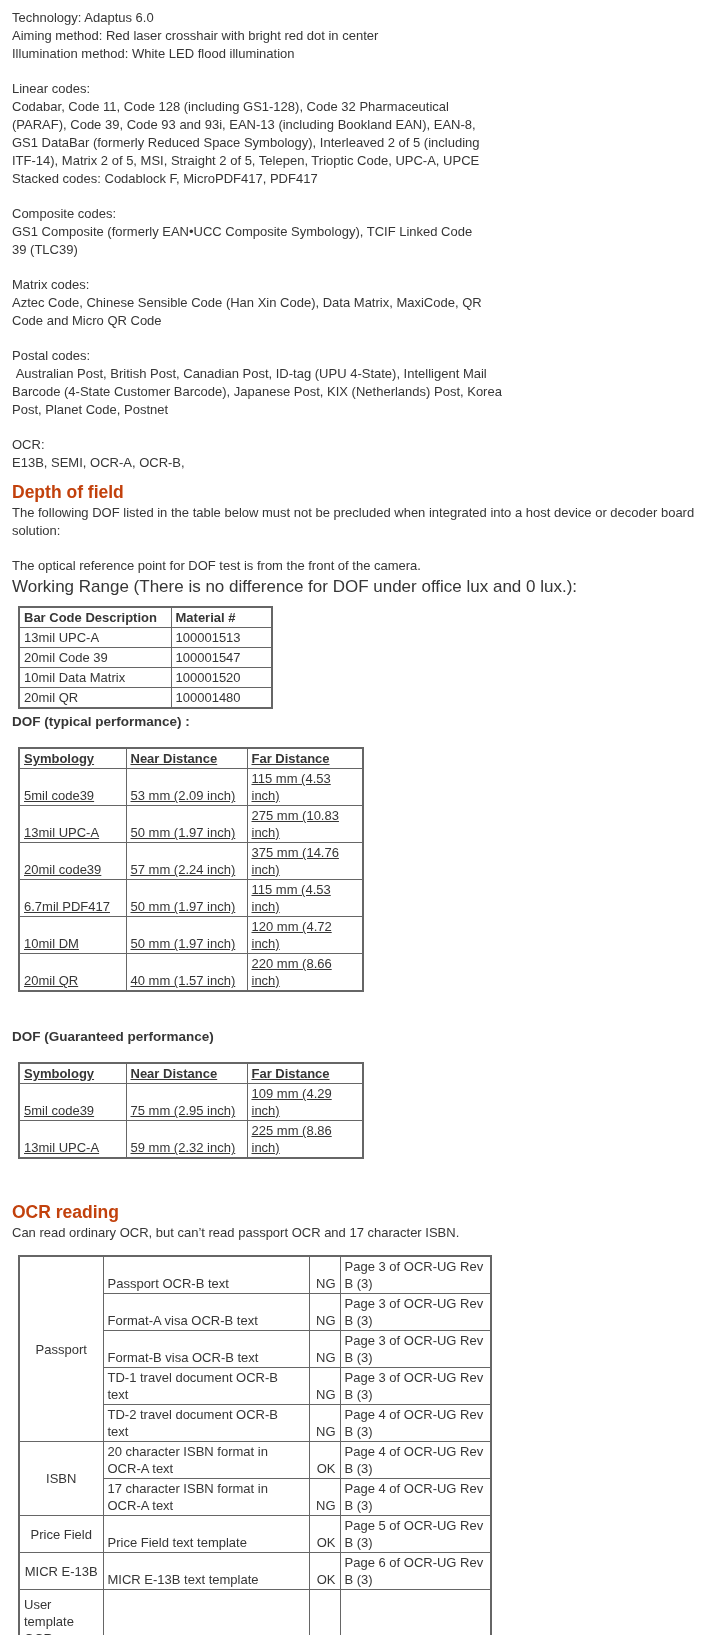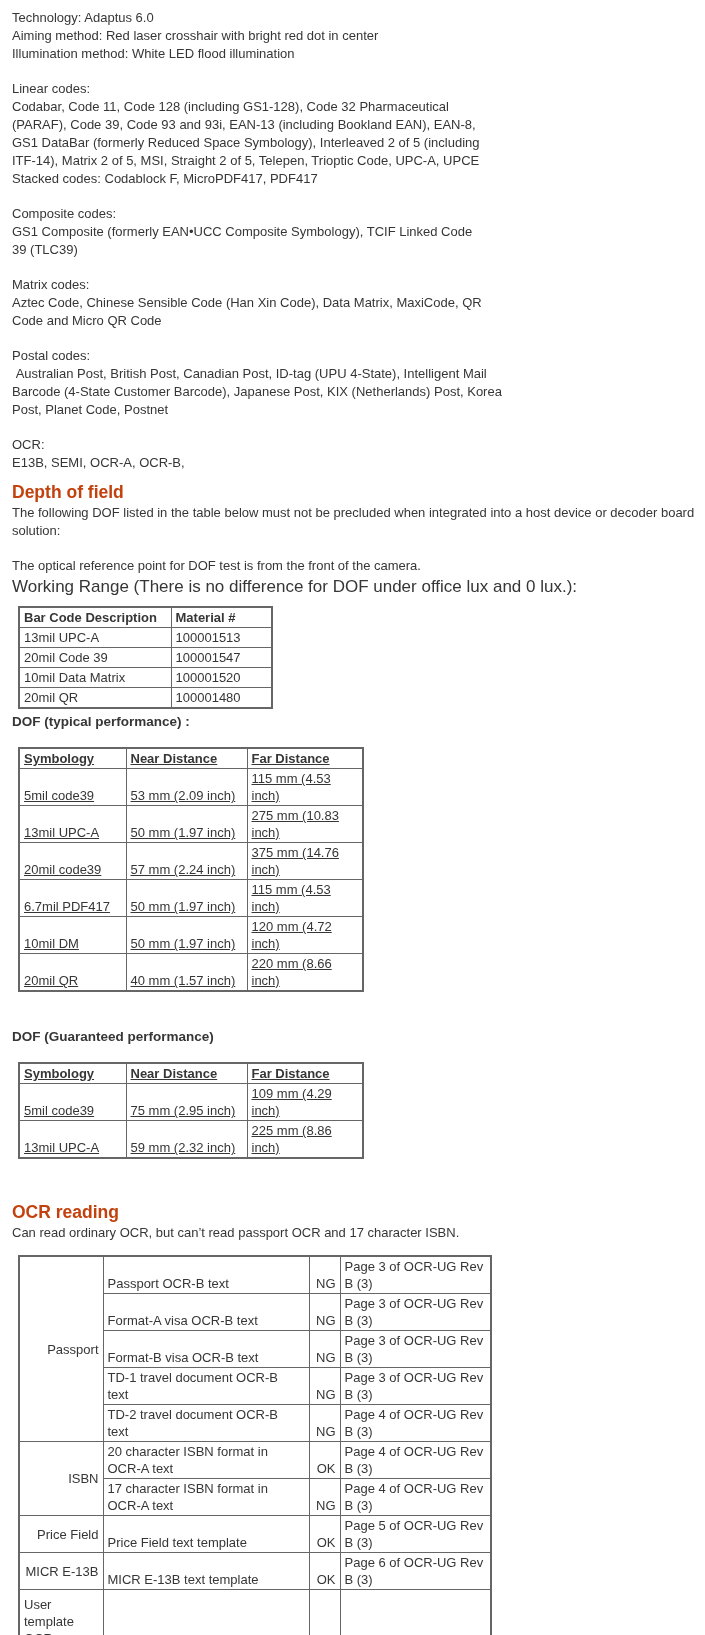--- a/index.html
+++ b/index.html
@@ -63,21 +63,21 @@
     font-weight: normal;
   }
   th { font-weight: bold; }
 
   .mt16 { margin-top: 16px; text-decoration: underline; }
   .mt36 { margin-top: 36px; }
   .mt42 { margin-top: 42px; }
   .mt13 { margin-top: 13px; }
 
   td.grp {
-    text-align: right;
+    text-align: center;
     vertical-align: middle;
   }
   td.grp-left {
     text-align: left;
     vertical-align: middle;
   }
   td.res { text-align: right; }
   tr.tall td { height: 78px; }
 </style>
 </head>

